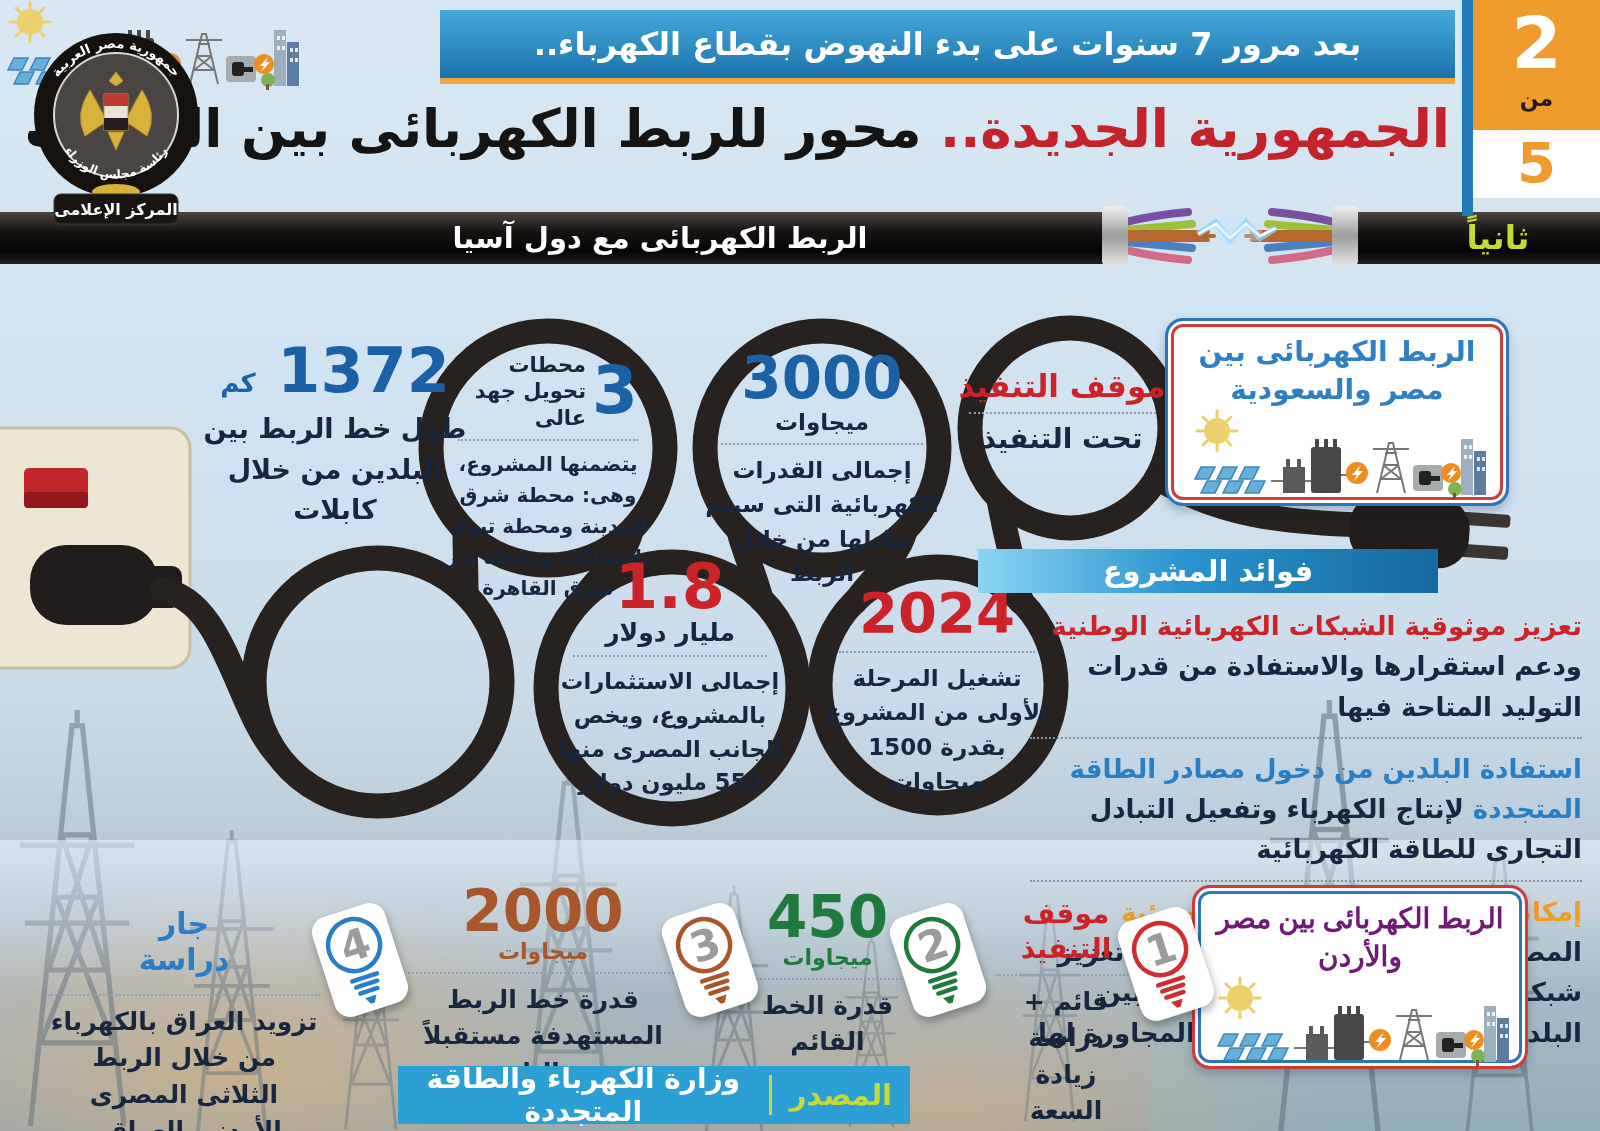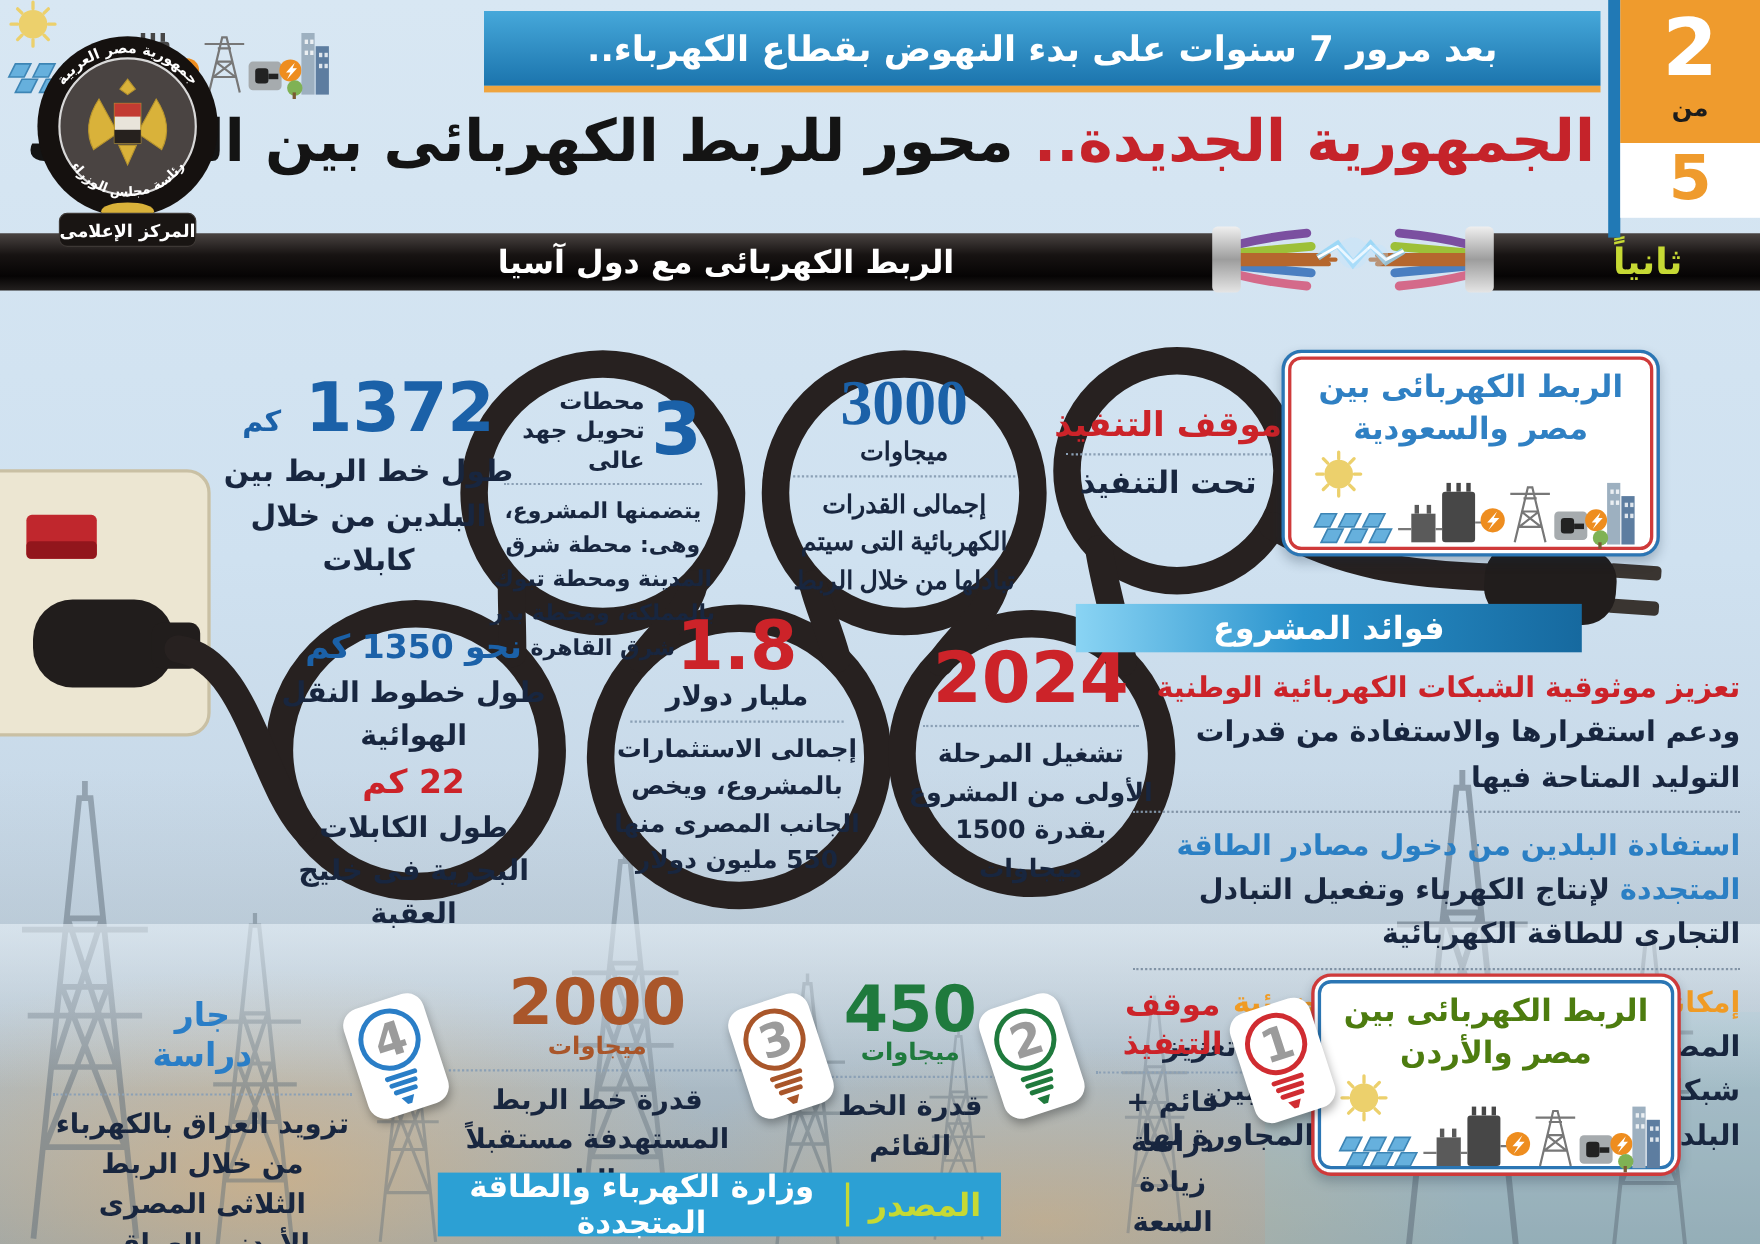--- a/index.html
+++ b/index.html
@@ -38,46 +38,46 @@
   .stat{z-index:4;}
   .stat-1372{left:185px;top:338px;width:300px;}
   .stat-1372 .big{font-size:62px;line-height:1.05;}
   .stat-1372 .unit{font-size:26px;}
   .stat-1372 .desc{font-size:27px;line-height:1.5;margin-top:6px;text-align:center;}
   .stat-3{left:442px;top:352px;width:212px;}
   .row3{display:flex;direction:rtl;justify-content:center;align-items:center;gap:6px;}
   .row3 .big{font-size:66px;line-height:1;}
   .row3 .lbl{font-size:21px;line-height:1.25;text-align:right;width:128px;}
   .stat-3 .desc{font-size:20px;line-height:1.55;}
-  .stat-3000{left:703px;top:336px;width:238px;font-family:Liberation Serif, serif;}
+  .stat-3000{left:703px;top:348px;width:238px;}
   .stat-3000 .big{font-size:58px;line-height:1.05;}
   .stat-3000 .unit{font-size:23px;}
   .stat-3000 .desc{font-size:23px;line-height:1.5;}
   .stat-status{left:952px;top:368px;width:220px;}
   .stat-status .t{font-size:31px;color:#cc2329;}
   .stat-status .v{font-size:28px;}
   .stat-1350{left:250px;top:566px;width:252px;font-size:26px;line-height:1.5;}
   .stat-1350 .b1{font-size:30px;}
   .stat-1350 .b2{font-size:30px;}
   .stat-18{left:556px;top:556px;width:228px;}
   .stat-18 .big{font-size:62px;line-height:1;}
   .stat-18 .unit{font-size:25px;}
   .stat-18 .desc{font-size:22.5px;line-height:1.5;}
   .stat-2024{left:822px;top:584px;width:230px;}
-  .stat-2024 .big{font-size:64px;line-height:1.05;}
+  .stat-2024 .big{font-size:56px;line-height:1.05;}
   .stat-2024 .desc{font-size:23px;line-height:1.5;}
   
   .country-box{background:#fff;border:3px solid #2b76b4;border-radius:18px;z-index:5;text-align:center;
                box-shadow:inset 0 0 0 3px #fff,inset 0 0 0 6px #cf3a3a,0 5px 10px rgba(20,40,60,.25);}
   .country-box.jordan{border-color:#cf3a3a;box-shadow:inset 0 0 0 3px #fff,inset 0 0 0 6px #2b76b4,0 5px 10px rgba(20,40,60,.25);}
   .saudi{left:1165px;top:318px;width:338px;height:182px;}
   .jordan{left:1192px;top:885px;width:330px;height:178px;}
   .country-box .bt{font-size:28px;line-height:1.35;margin-top:12px;}
   .saudi .bt{color:#2f80c3;}
-  .jordan .bt{color:#4d7c0f;}
+  .jordan .bt{color:#701a75;font-family:Liberation Serif, serif;}
   
   .benefits-banner{left:978px;top:549px;width:460px;height:44px;line-height:44px;color:#fff;font-size:29px;text-align:center;z-index:4;
                    background:linear-gradient(270deg,#16699f 0%,#2a93cd 55%,#8ad4f4 100%);}
   .benefits{left:1030px;top:606px;width:552px;z-index:4;text-align:right;font-size:26px;line-height:1.55;}
   .benefit{margin-bottom:10px;}
   .benefit .hl1{color:#cc2329;}
   .benefit .hl2{color:#2a7fc4;}
   .benefit .hl3{color:#f09b24;}
   .ben-sep{border:none;border-top:2px dotted #8193a5;margin:10px 0;}
   
@@ -320,26 +320,20 @@
     <hr class="dot-sep">
     <div class="desc navy">إجمالى القدرات الكهربائية التى سيتم تبادلها من خلال الربط</div>
   </div>
 
   <div class="abs stat stat-status ctr ar">
     <div class="t">موقف التنفيذ</div>
     <hr class="dot-sep">
     <div class="v navy">تحت التنفيذ</div>
   </div>
 
-  <div class="abs stat stat-1350 ctr ar">
-    <div class="b1 blue">نحو 1350 كم</div>
-    <div class="navy">طول خطوط النقل الهوائية</div>
-    <div class="b2 red">22 كم</div>
-    <div class="navy">طول الكابلات البحرية فى خليج العقبة</div>
-  </div>
 
   <div class="abs stat stat-18 ctr ar">
     <div class="big red">1.8</div>
     <div class="unit navy">مليار دولار</div>
     <hr class="dot-sep">
     <div class="desc navy">إجمالى الاستثمارات بالمشروع، ويخص الجانب المصرى منها 550 مليون دولار</div>
   </div>
 
   <div class="abs stat stat-2024 ctr ar">
     <div class="big red">2024</div>

